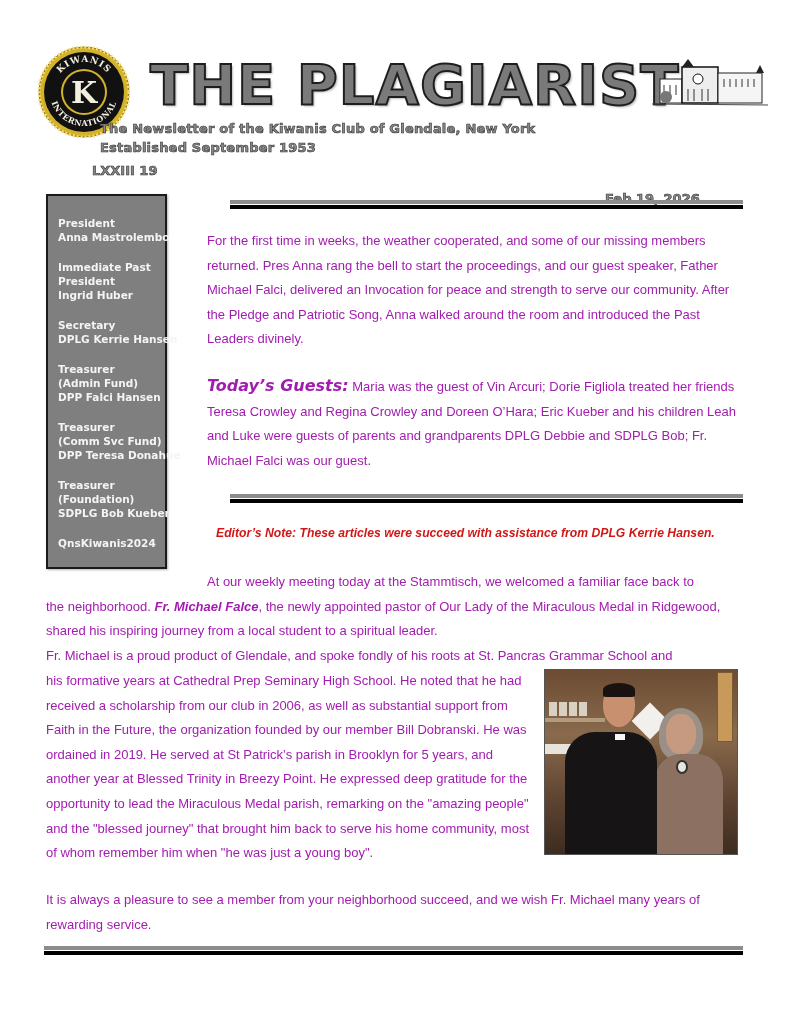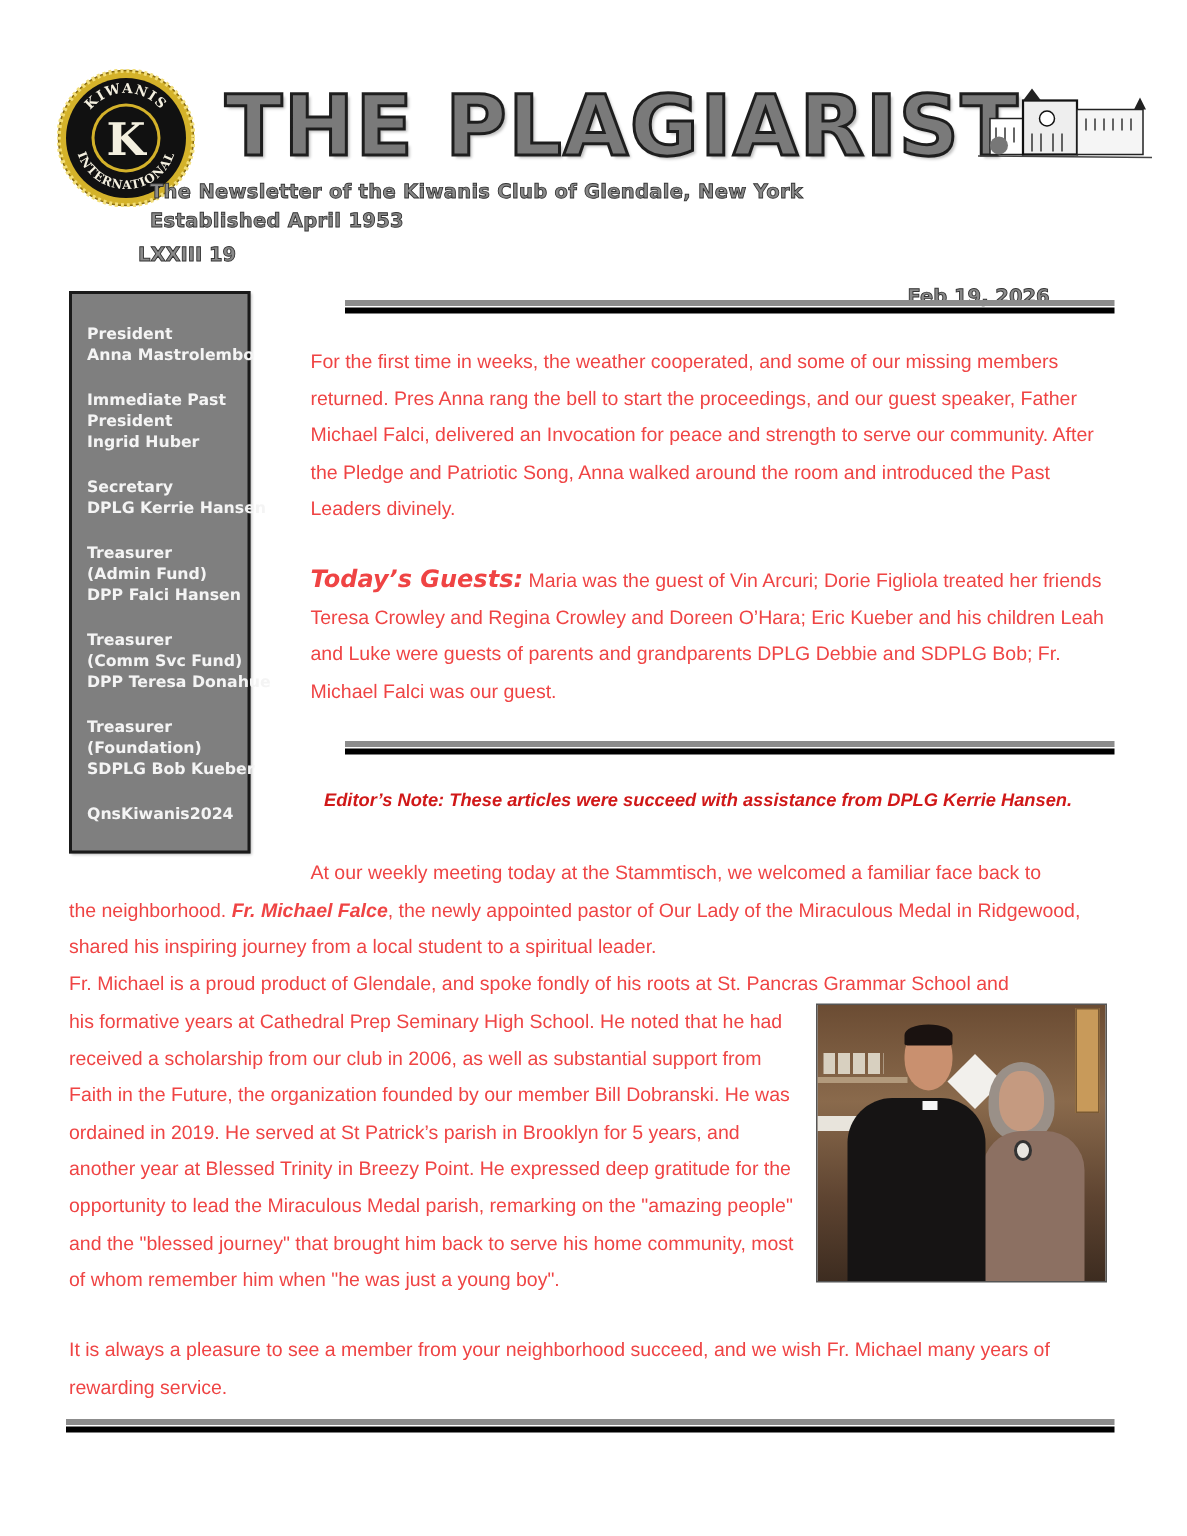--- a/index.html
+++ b/index.html
@@ -54,21 +54,21 @@
   
   .rule { height: 9px; }
   .rule .grey { position: absolute; left: 0; right: 0; top: 0; height: 4px; background: #8c8c8c; }
   .rule .black { position: absolute; left: 0; right: 0; top: 5px; height: 4px; background: #000; }
   .rule.r1 { left: 230px; top: 200px; width: 513px; }
   .rule.r2 { left: 230px; top: 494px; width: 513px; }
   .rule.r3 { left: 44px; top: 946px; width: 699px; }
 
   
   .para {
-    font-size: 13px; line-height: 24.6px; color: #ef4444;
+    font-size: 13px; line-height: 24.6px; color: #a21caf;
   }
   .intro { left: 207px; top: 229px; width: 540px; }
   .guests { left: 207px; top: 374px; width: 540px; }
   .guests .lead { font-family: "DejaVu Sans", sans-serif; font-weight: bold; font-size: 16px; font-style: italic; }
 
   .editor-note {
     left: 216px; top: 526px; width: 540px;
     color: #d01818; font-weight: bold; font-style: italic; font-size: 12.2px;
   }
 
@@ -149,21 +149,21 @@
         <line x1="58" y1="34" x2="58" y2="46"></line>
       <line x1="14" y1="30" x2="14" y2="40"></line>
         <line x1="20" y1="30" x2="20" y2="40"></line>
         <line x1="26" y1="30" x2="26" y2="40"></line>
     </g>
     <circle cx="16" cy="42" r="6" fill="#777"></circle>
   </svg>
 </div>
 
 <div class="abs subtitle l1">The Newsletter of the Kiwanis Club of Glendale, New York</div>
-<div class="abs subtitle l2">Established April 1953</div>
+<div class="abs subtitle l2">Established September 1953</div>
 <div class="abs issue-no">LXXIII 19</div>
 <div class="abs issue-date">Feb 19, 2026</div>
 
 <div class="abs sidebar">
   <div class="sb-block">
     <span class="sb-line">President</span>
     <span class="sb-line">Anna Mastrolembo</span>
   </div>
   <div class="sb-block">
     <span class="sb-line">Immediate Past</span>

